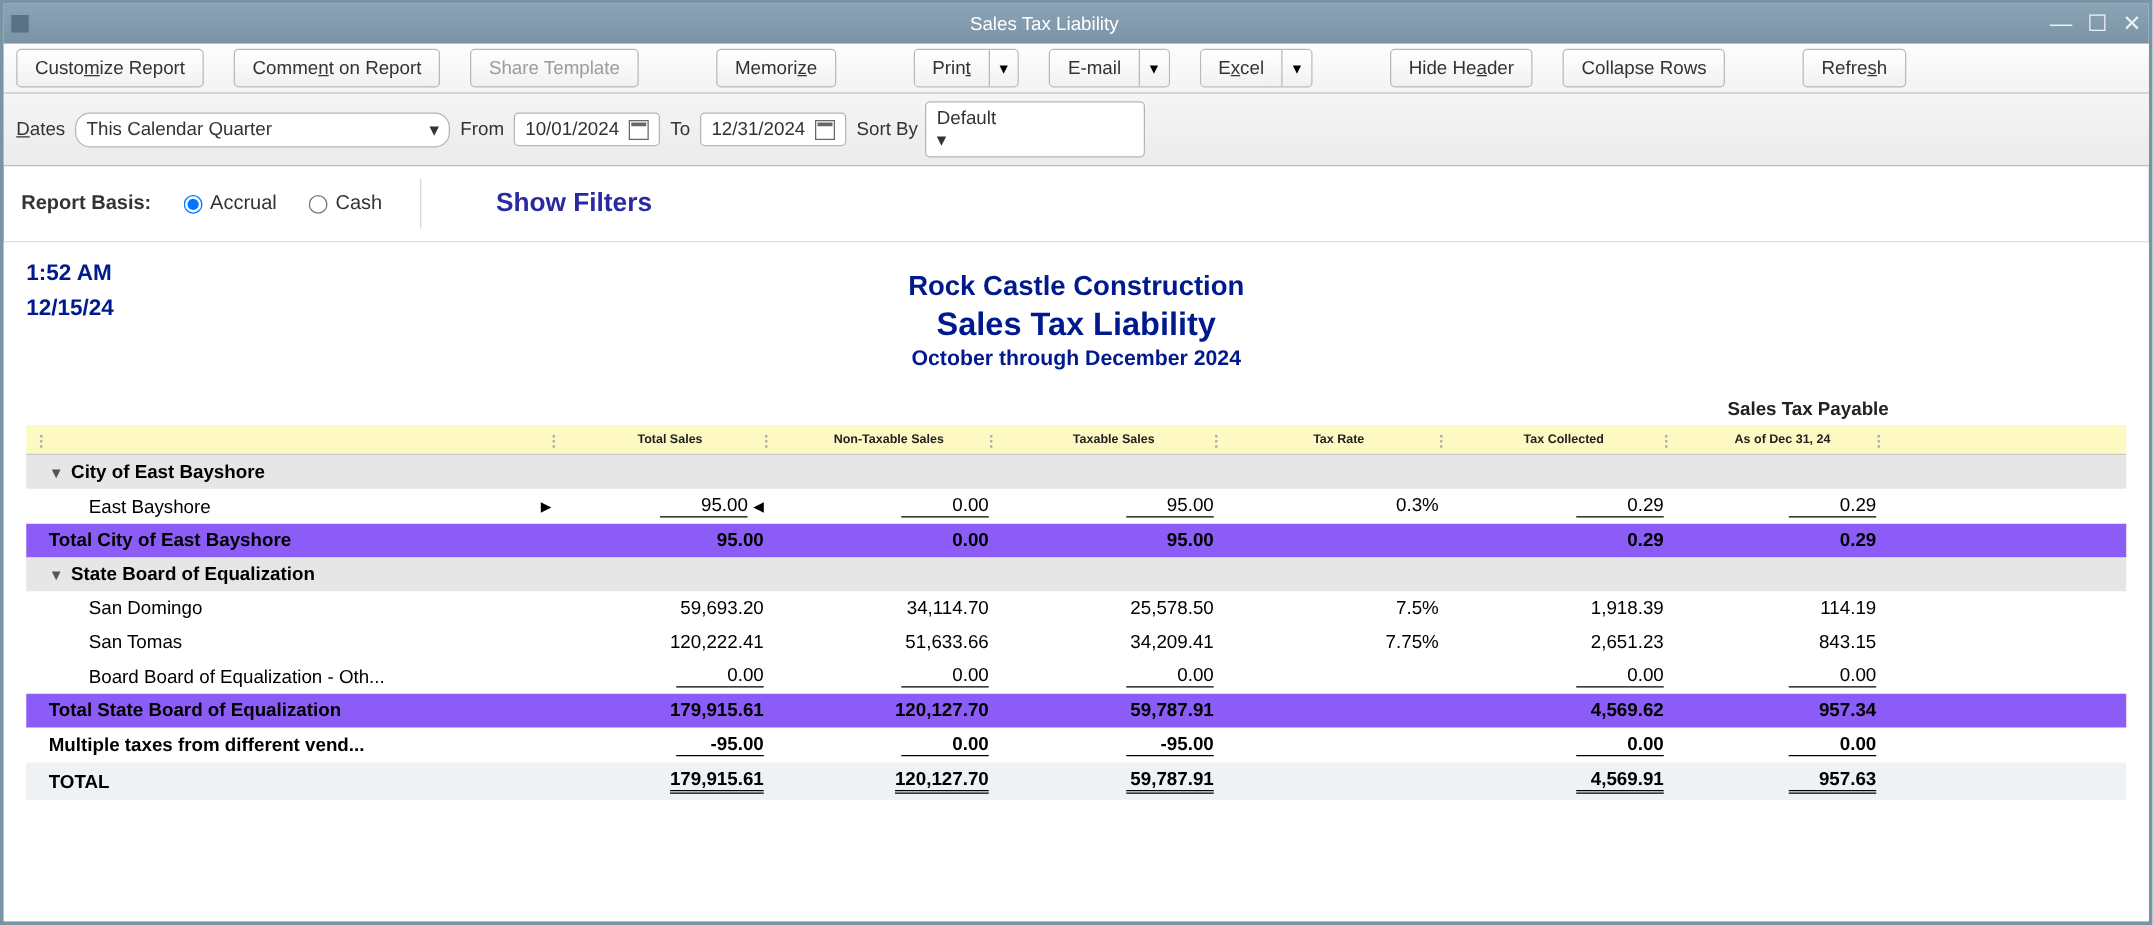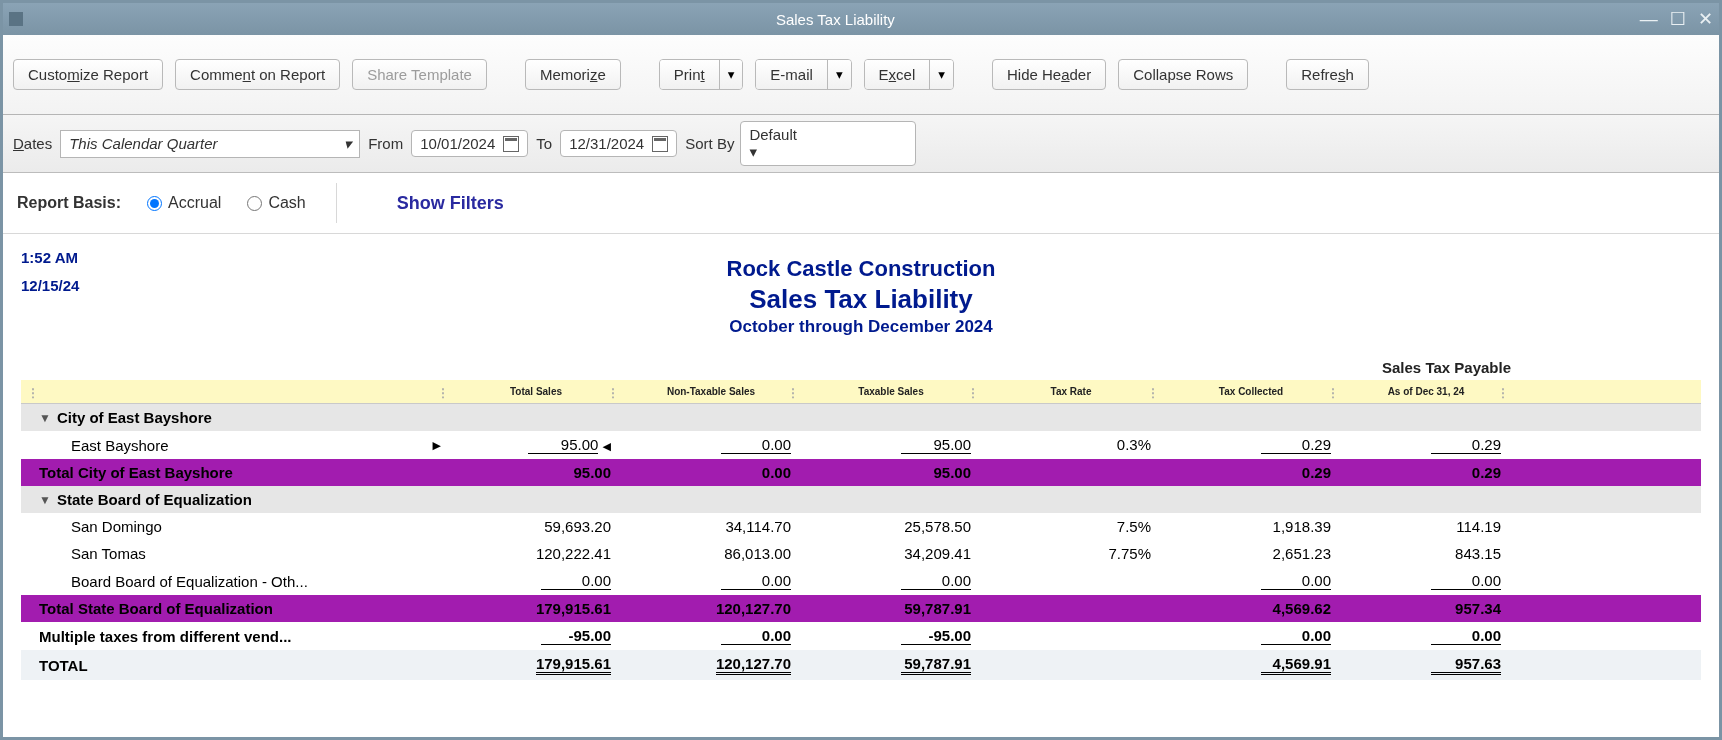--- a/index.html
+++ b/index.html
@@ -39,24 +39,24 @@
     text-align: center;
     font-weight: normal;
   }
   .title-bar .win-controls { display: flex; gap: 12px; color:#eaf0f3; font-size:18px;}
   .title-bar .win-controls span { cursor:pointer; line-height:1; }
 
   
   .toolbar1 {
     background: linear-gradient(to bottom,#fdfdfd,#f3f3f3);
     border-bottom: 1px solid #b5b5b5;
-    padding: 24px 10px;
+    padding: 4px 10px;
     display: flex;
     align-items: flex-end;
-    gap: 12px;
+    gap: 24px;
   }
   .btn {
     background: linear-gradient(to bottom,#ffffff,#f1f1f1);
     border: 1px solid #b9b9b9;
     border-radius: 4px;
     padding: 6px 14px;
     font-size: 15px;
     cursor: pointer;
     color: #333;
     white-space: nowrap;
@@ -73,28 +73,27 @@
     padding: 6px 10px;
     display: flex;
     align-items: center;
     gap: 8px;
     font-size: 15px;
     color:#333;
   }
   .select-dateset {
     width: 300px;
     border:1px solid #b5b5b5;
-    border-radius:0;
+    border-radius:12px;
     background:#fff;
     padding:4px 8px;
     font-size:15px;
     display:flex;
     justify-content:space-between;
     align-items:center;
-    font-style:italic;
   }
   .date-input {
     border:1px solid #b5b5b5;
     border-radius:4px;
     background:#fff;
     padding:4px 8px;
     font-size:15px;
     display:flex; gap:8px; align-items:center;
   }
   .cal-icon { width:16px;height:16px; display:inline-block; position:relative;}
@@ -106,27 +105,27 @@
   
   .basis-row {
     border-bottom:1px solid #d8d8d8;
     padding:10px 14px;
     display:flex; align-items:center; gap:26px;
     font-size:16px;
     color:#333;
   }
   .radio { display:inline-flex; align-items:center; gap:6px;}
   .radio input {width:15px;height:15px;}
-  .show-filters { color:#2a2aa0; font-weight:bold; font-size:18px; cursor:pointer; margin-left:30px;}
+  .show-filters { color:#2a2aa0; font-weight:bold; font-size:21px; cursor:pointer; margin-left:30px;}
   .divider-v {border-left:1px solid #d8d8d8; height:40px; margin:0 4px;}
 
   
   .report-body { flex:1; overflow:auto; padding:10px 18px 26px 18px; background:#fff;}
   .top-meta { display:flex; }
-  .meta-left { width:220px; color:#001a8e; font-weight:bold; font-size:15px; line-height:28px;}
+  .meta-left { width:220px; color:#001a8e; font-weight:bold; font-size:18px; line-height:28px;}
   .header-center { flex:1; text-align:center; color:#001a8e;margin-top:12px;}
   .company { font-size:22px; font-weight:bold;}
   .report-title { font-size:26px; font-weight:bold; margin:2px 0;}
   .daterange { font-size:17px; font-weight:bold;}
 
   
   .table { margin-top:18px; }
   .super-header { display:grid; grid-template-columns: 430px 170px 180px 180px 180px 180px 170px 10px; font-size:15px; font-weight:bold; color:#222;}
   .super-header > div { text-align:center;}
   .col-header {
@@ -146,21 +145,21 @@
   .row {
     display:grid;
     grid-template-columns: 430px 170px 180px 180px 180px 180px 170px 10px;
     font-size:15px;
     border-bottom: none;
   }
   .row > div { padding:5px 10px 5px 0; text-align:right;}
   .row > div:first-child { text-align:left; padding-left:18px; display:flex; align-items:center; gap:6px;}
   .group-row { background:#e6e6e6; font-weight:bold;}
   .group-row .chev-down { font-size:12px; color:#555;}
-  .total-row { background:#a21caf; font-weight:bold;}
+  .total-row { background:#8b5cf6; font-weight:bold;}
   .grand-total { background:#eef2f5; font-weight:bold;}
   .num.ul { border-bottom:1px solid #000; display:inline-block; min-width:70px; text-align:right;}
   .num.ul2 { border-bottom:3px double #000; display:inline-block; min-width:70px; text-align:right; font-weight:bold;}
   .indent-2 > div:first-child { padding-left:50px !important;}
   .row-arrow { font-size:11px; color:#000;}
   .label-col { font-weight:inherit;}
   .num-cell span { display:inline-block; min-width:70px;}
   .btn u, .toolbar2 u { text-decoration:underline;}
 </style>
 </head>
@@ -344,21 +343,21 @@
         <div class="num-cell"><span>7.5%</span></div>
         <div class="num-cell"><span>1,918.39</span></div>
         <div class="num-cell"><span>114.19</span></div>
         <div></div>
       </div>
       <div class="row indent-2">
         <div>
             <span class="label-col">San Tomas</span>
           </div>
         <div class="num-cell"><span>120,222.41</span></div>
-        <div class="num-cell"><span>86,013.00</span></div>
+        <div class="num-cell"><span>51,633.66</span></div>
         <div class="num-cell"><span>34,209.41</span></div>
         <div class="num-cell"><span>7.75%</span></div>
         <div class="num-cell"><span>2,651.23</span></div>
         <div class="num-cell"><span>843.15</span></div>
         <div></div>
       </div>
       <div class="row indent-2">
         <div>
             <span class="label-col">Board Board of Equalization - Oth...</span>
           </div>

